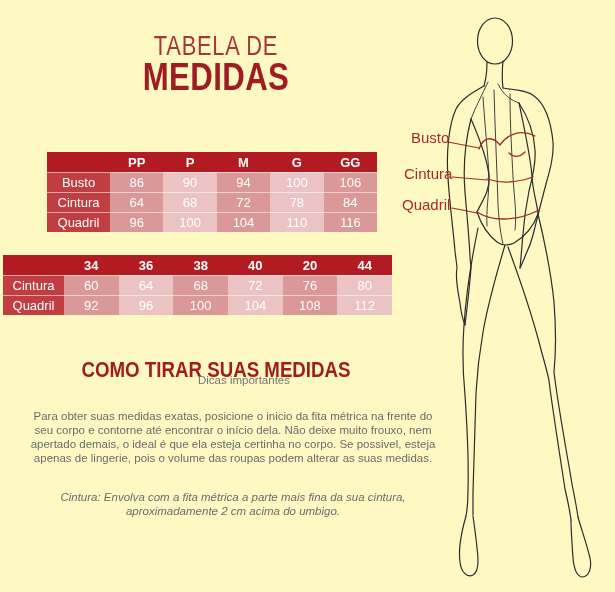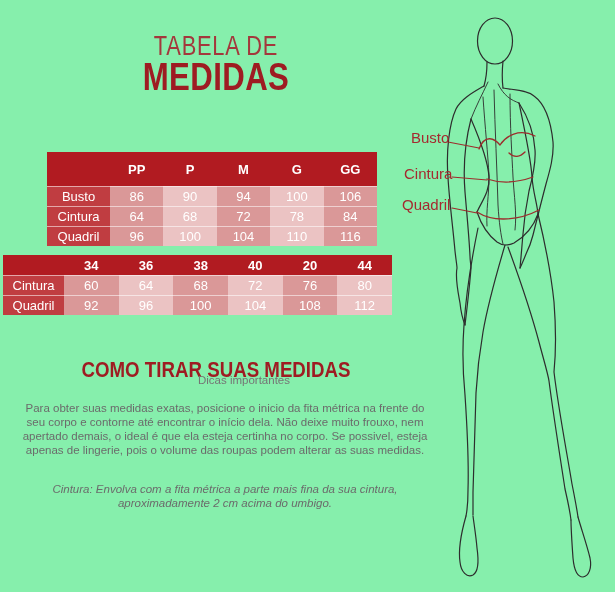--- a/index.html
+++ b/index.html
@@ -1,46 +1,46 @@
 <!DOCTYPE html>
 <html><head>
 <meta charset="utf-8">
 <style>
   html,body{margin:0;padding:0;background:#fff;}
   .page{
-    position:relative;width:615px;height:592px;background:#86efac;
+    position:relative;width:615px;height:592px;background:#fef9c3;
     font-family:"Liberation Sans",sans-serif;overflow:hidden;
   }
 
   
   .title{position:absolute;left:0;top:30px;width:432px;text-align:center;}
   .title-l1{font-size:28px;font-weight:400;letter-spacing:1px;color:#a3383c;transform:scaleX(.78);}
   .title-l2{font-size:38px;font-weight:700;letter-spacing:.5px;color:#9e1c22;transform:scaleX(.82);margin-top:-6px;}
 
   
   .tbl{position:absolute;border-collapse:separate;border-spacing:0;table-layout:fixed;}
   .tbl th{background:#b11b21;color:#fff;font-size:13px;font-weight:700;padding:0;text-align:center;}
-  .tbl1 th{height:34px;}
+  .tbl1 th{height:20px;}
   .tbl2 th{height:20px;}
   .tbl td{height:19px;padding:0;color:#fff;font-size:13px;text-align:center;border-top:1px solid rgba(255,255,255,.55);}
   .tbl td:nth-child(odd){background:#ebc3c3;}
   .tbl td:nth-child(even){background:#da9898;}
   .tbl td:first-child{background:#c03d41;}
   .tbl1{left:47px;top:152px;width:330px;}
   .tbl2{left:3px;top:255px;width:389px;}
   .tbl1 col.lblcol{width:63px;}
   .tbl2 col.lblcol{width:61px;}
 
   
   .how-heading{position:absolute;left:0;top:339px;width:432px;text-align:center;
     font-size:22px;font-weight:700;color:#9e1c22;transform:scaleX(.85);}
   .how-sub{position:absolute;left:0;top:374px;width:432px;text-align:center;
     font-size:11.5px;color:#757575;margin-left:28px;}
   .para{position:absolute;left:8px;width:418px;text-align:center;
-    font-size:11.5px;line-height:14px;color:#6b6b6b;margin:8px;}
+    font-size:11.5px;line-height:14px;color:#6b6b6b;margin:16px;}
   .para-intro{top:393px;}
   .tip-busto{top:456px;}
   .tip-cintura{top:474px;font-style:italic;}
   .tip-quadril{top:520px;}
 
   
   .figure{position:absolute;left:398px;top:0;width:217px;height:592px;}
   .figure svg{position:absolute;left:0;top:0;}
   .body-line{fill:none;stroke:#2d2d2d;stroke-width:1.2;stroke-linecap:round;stroke-linejoin:round;}
   .seam-line{fill:none;stroke:#2d2d2d;stroke-width:.9;stroke-linecap:round;}

